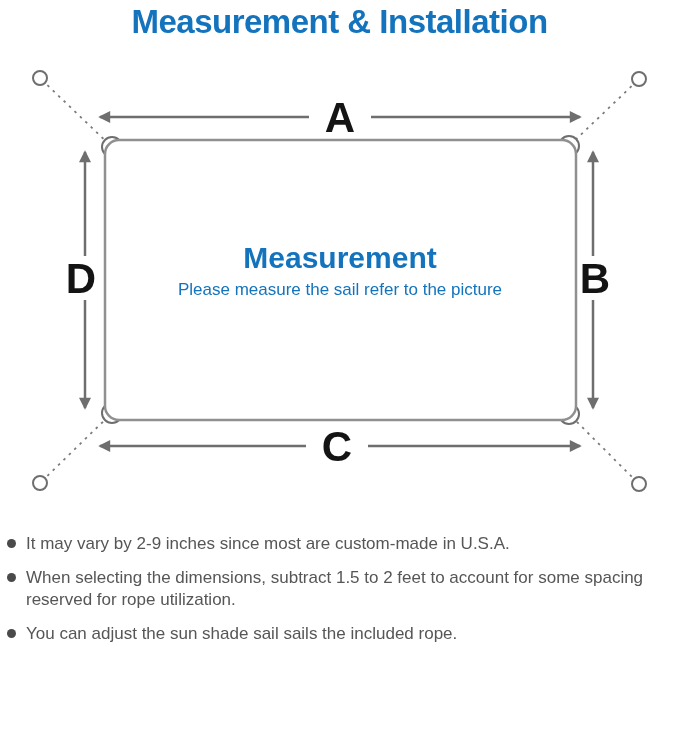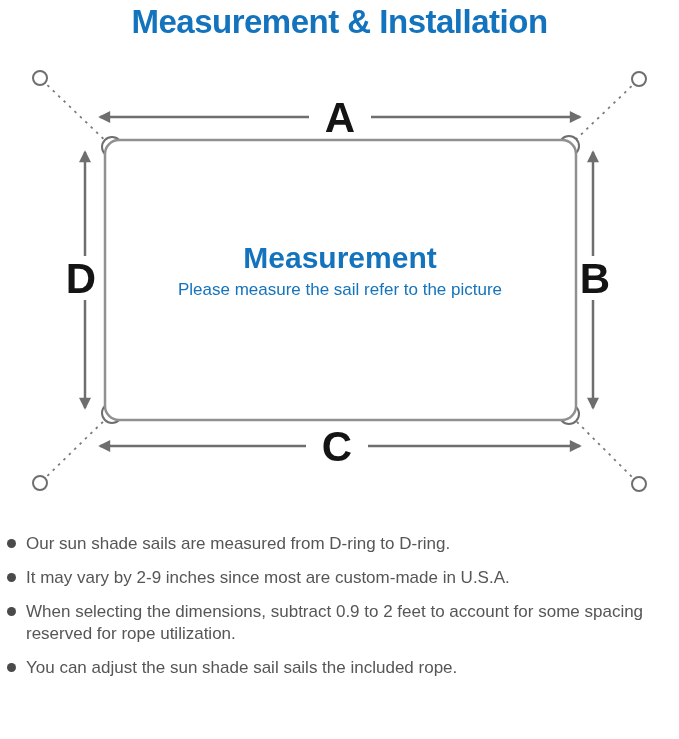--- a/index.html
+++ b/index.html
@@ -115,27 +115,23 @@
     </g>
 
     <text x="340" y="218" font-family="Liberation Sans, sans-serif" font-size="30" font-weight="bold" fill="#1373bd" text-anchor="middle">Measurement</text>
     <text x="340" y="245" font-family="Liberation Sans, sans-serif" font-size="17" fill="#1373bd" text-anchor="middle">Please measure the sail refer to the picture</text>
   </svg>
 </div>
 
 <ul class="notes">
   <li class="note-item">
     <span class="bullet-dot"></span>
-    <span class="note-text">Our sun shade sails are measured from D-ring to D-ring.</span>
-  </li>
-  <li class="note-item">
-    <span class="bullet-dot"></span>
     <span class="note-text">It may vary by 2-9 inches since most are custom-made in U.S.A.</span>
   </li>
   <li class="note-item">
     <span class="bullet-dot"></span>
-    <span class="note-text">When selecting the dimensions, subtract 0.9 to 2 feet to account for some spacing reserved for rope utilization.</span>
+    <span class="note-text">When selecting the dimensions, subtract 1.5 to 2 feet to account for some spacing reserved for rope utilization.</span>
   </li>
   <li class="note-item">
     <span class="bullet-dot"></span>
     <span class="note-text">You can adjust the sun shade sail sails the included rope.</span>
   </li>
 </ul>
 
 </body></html>

